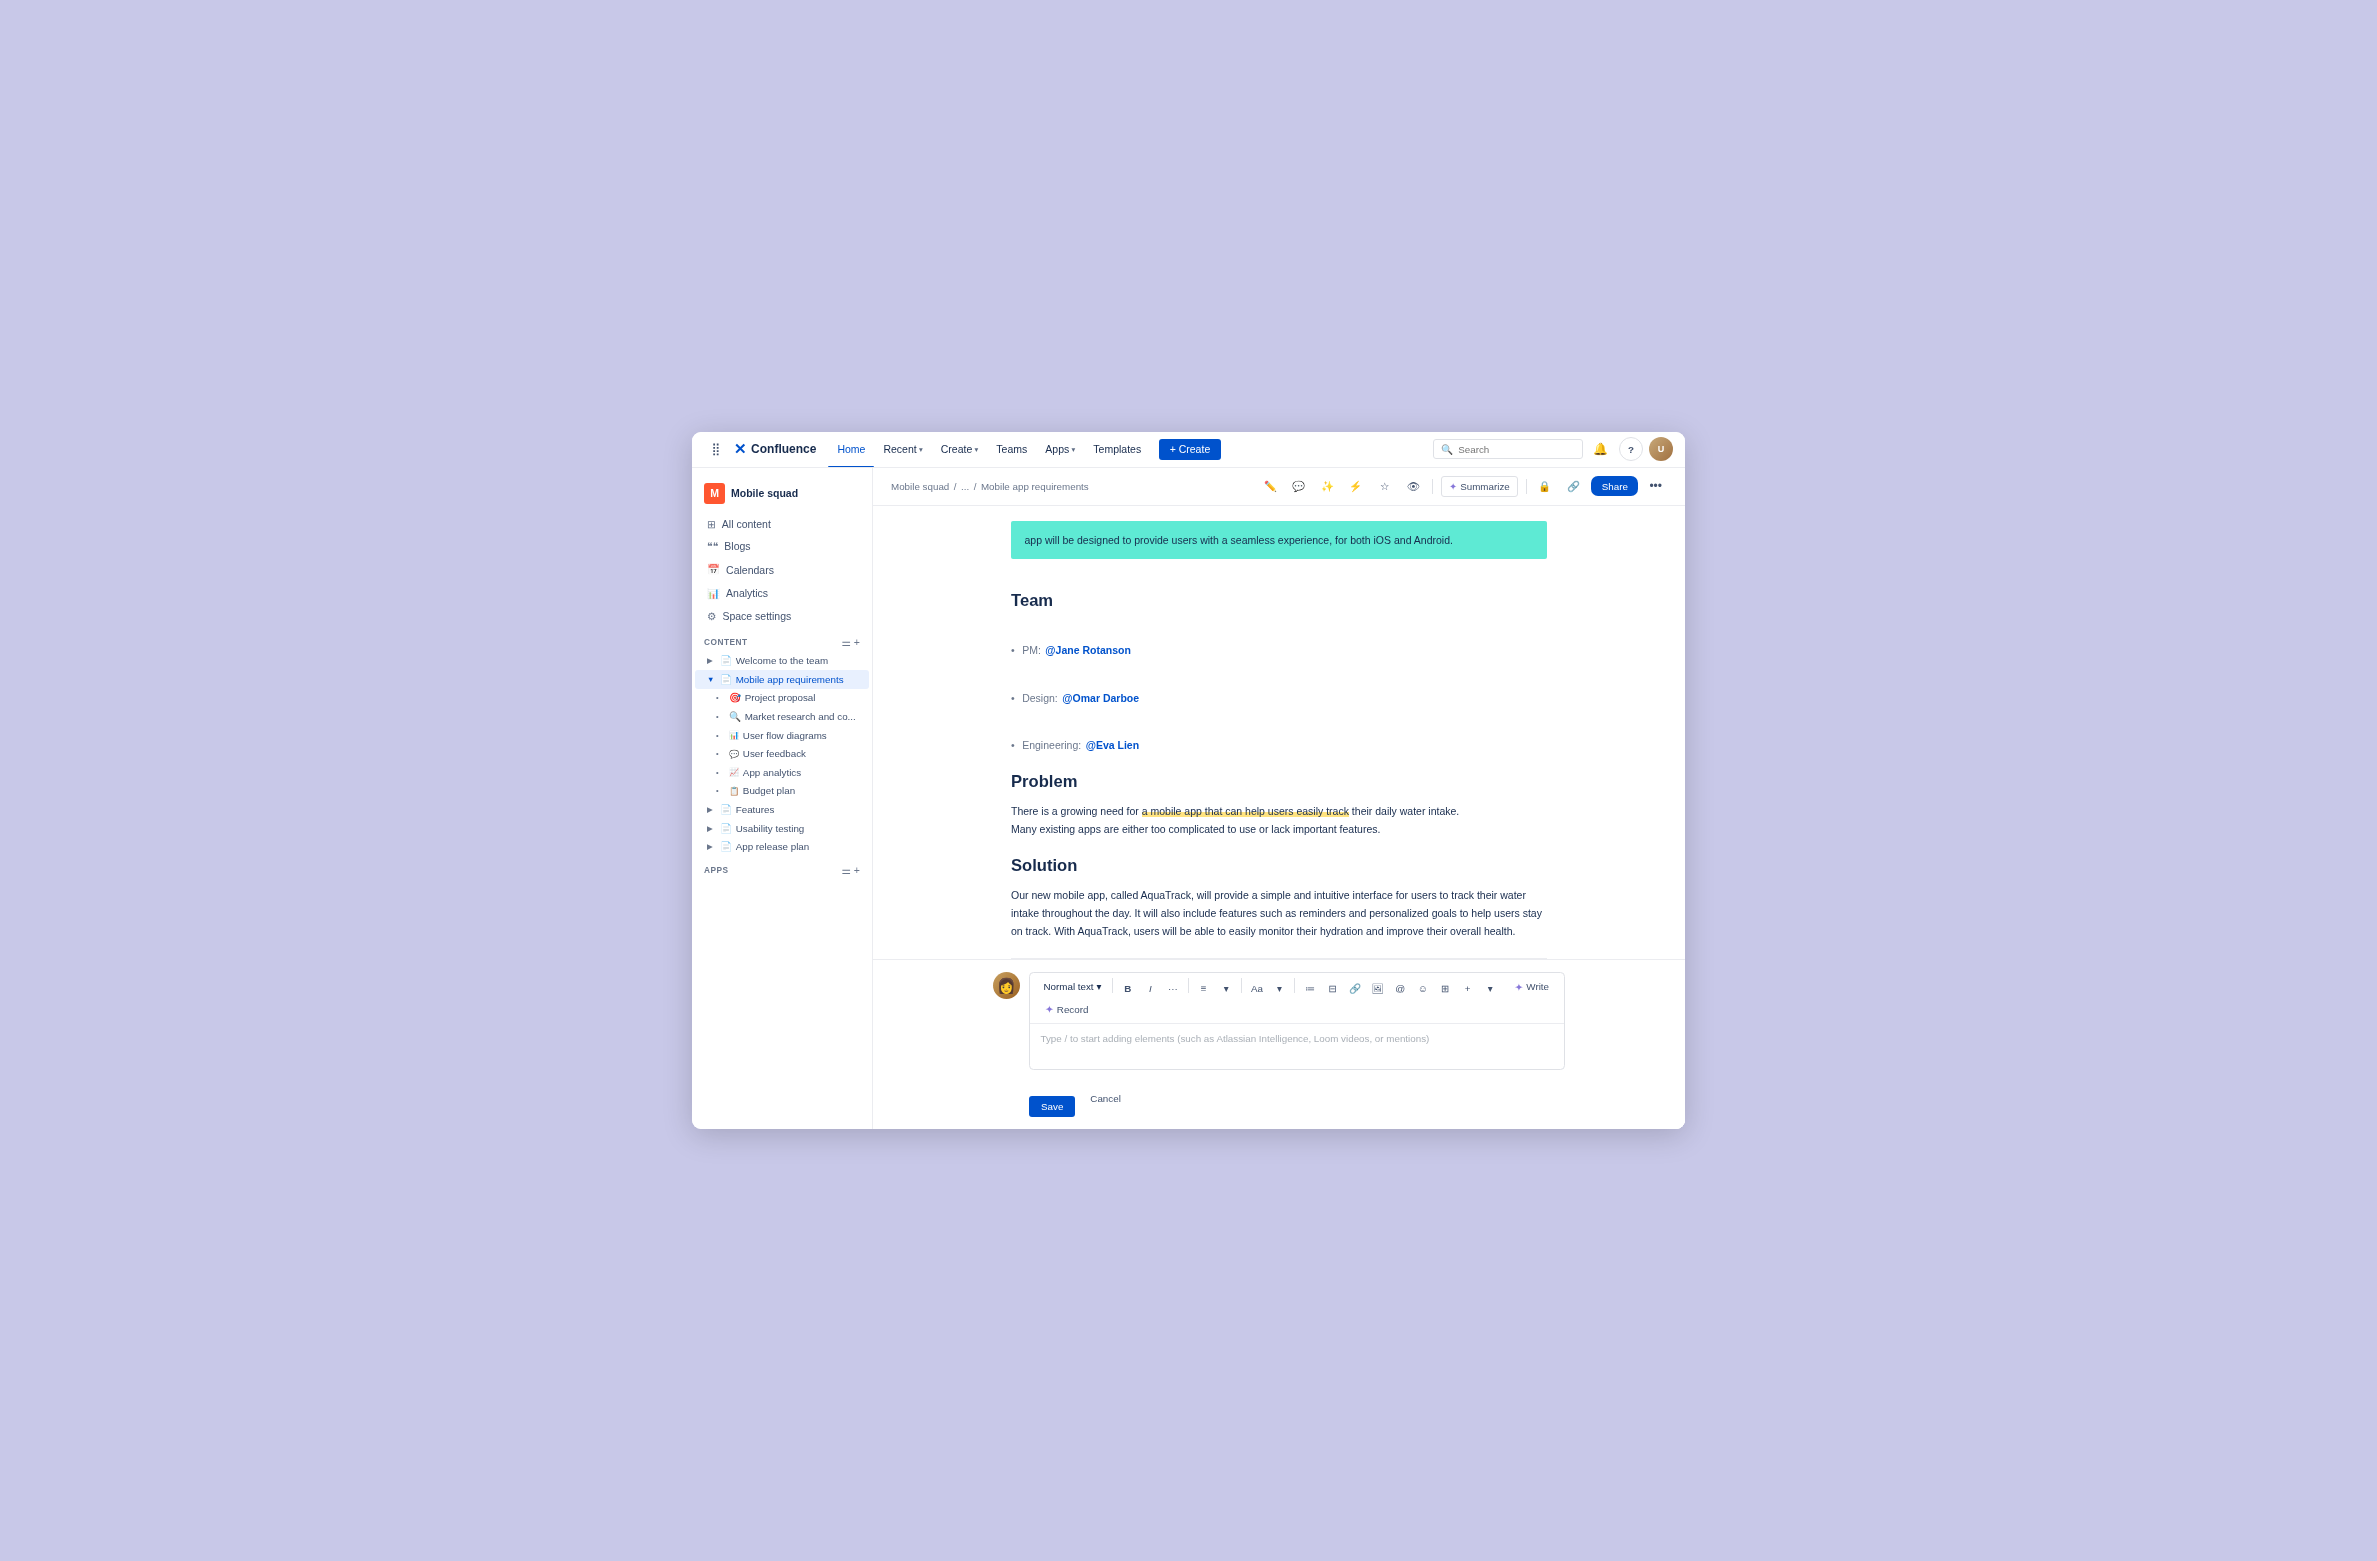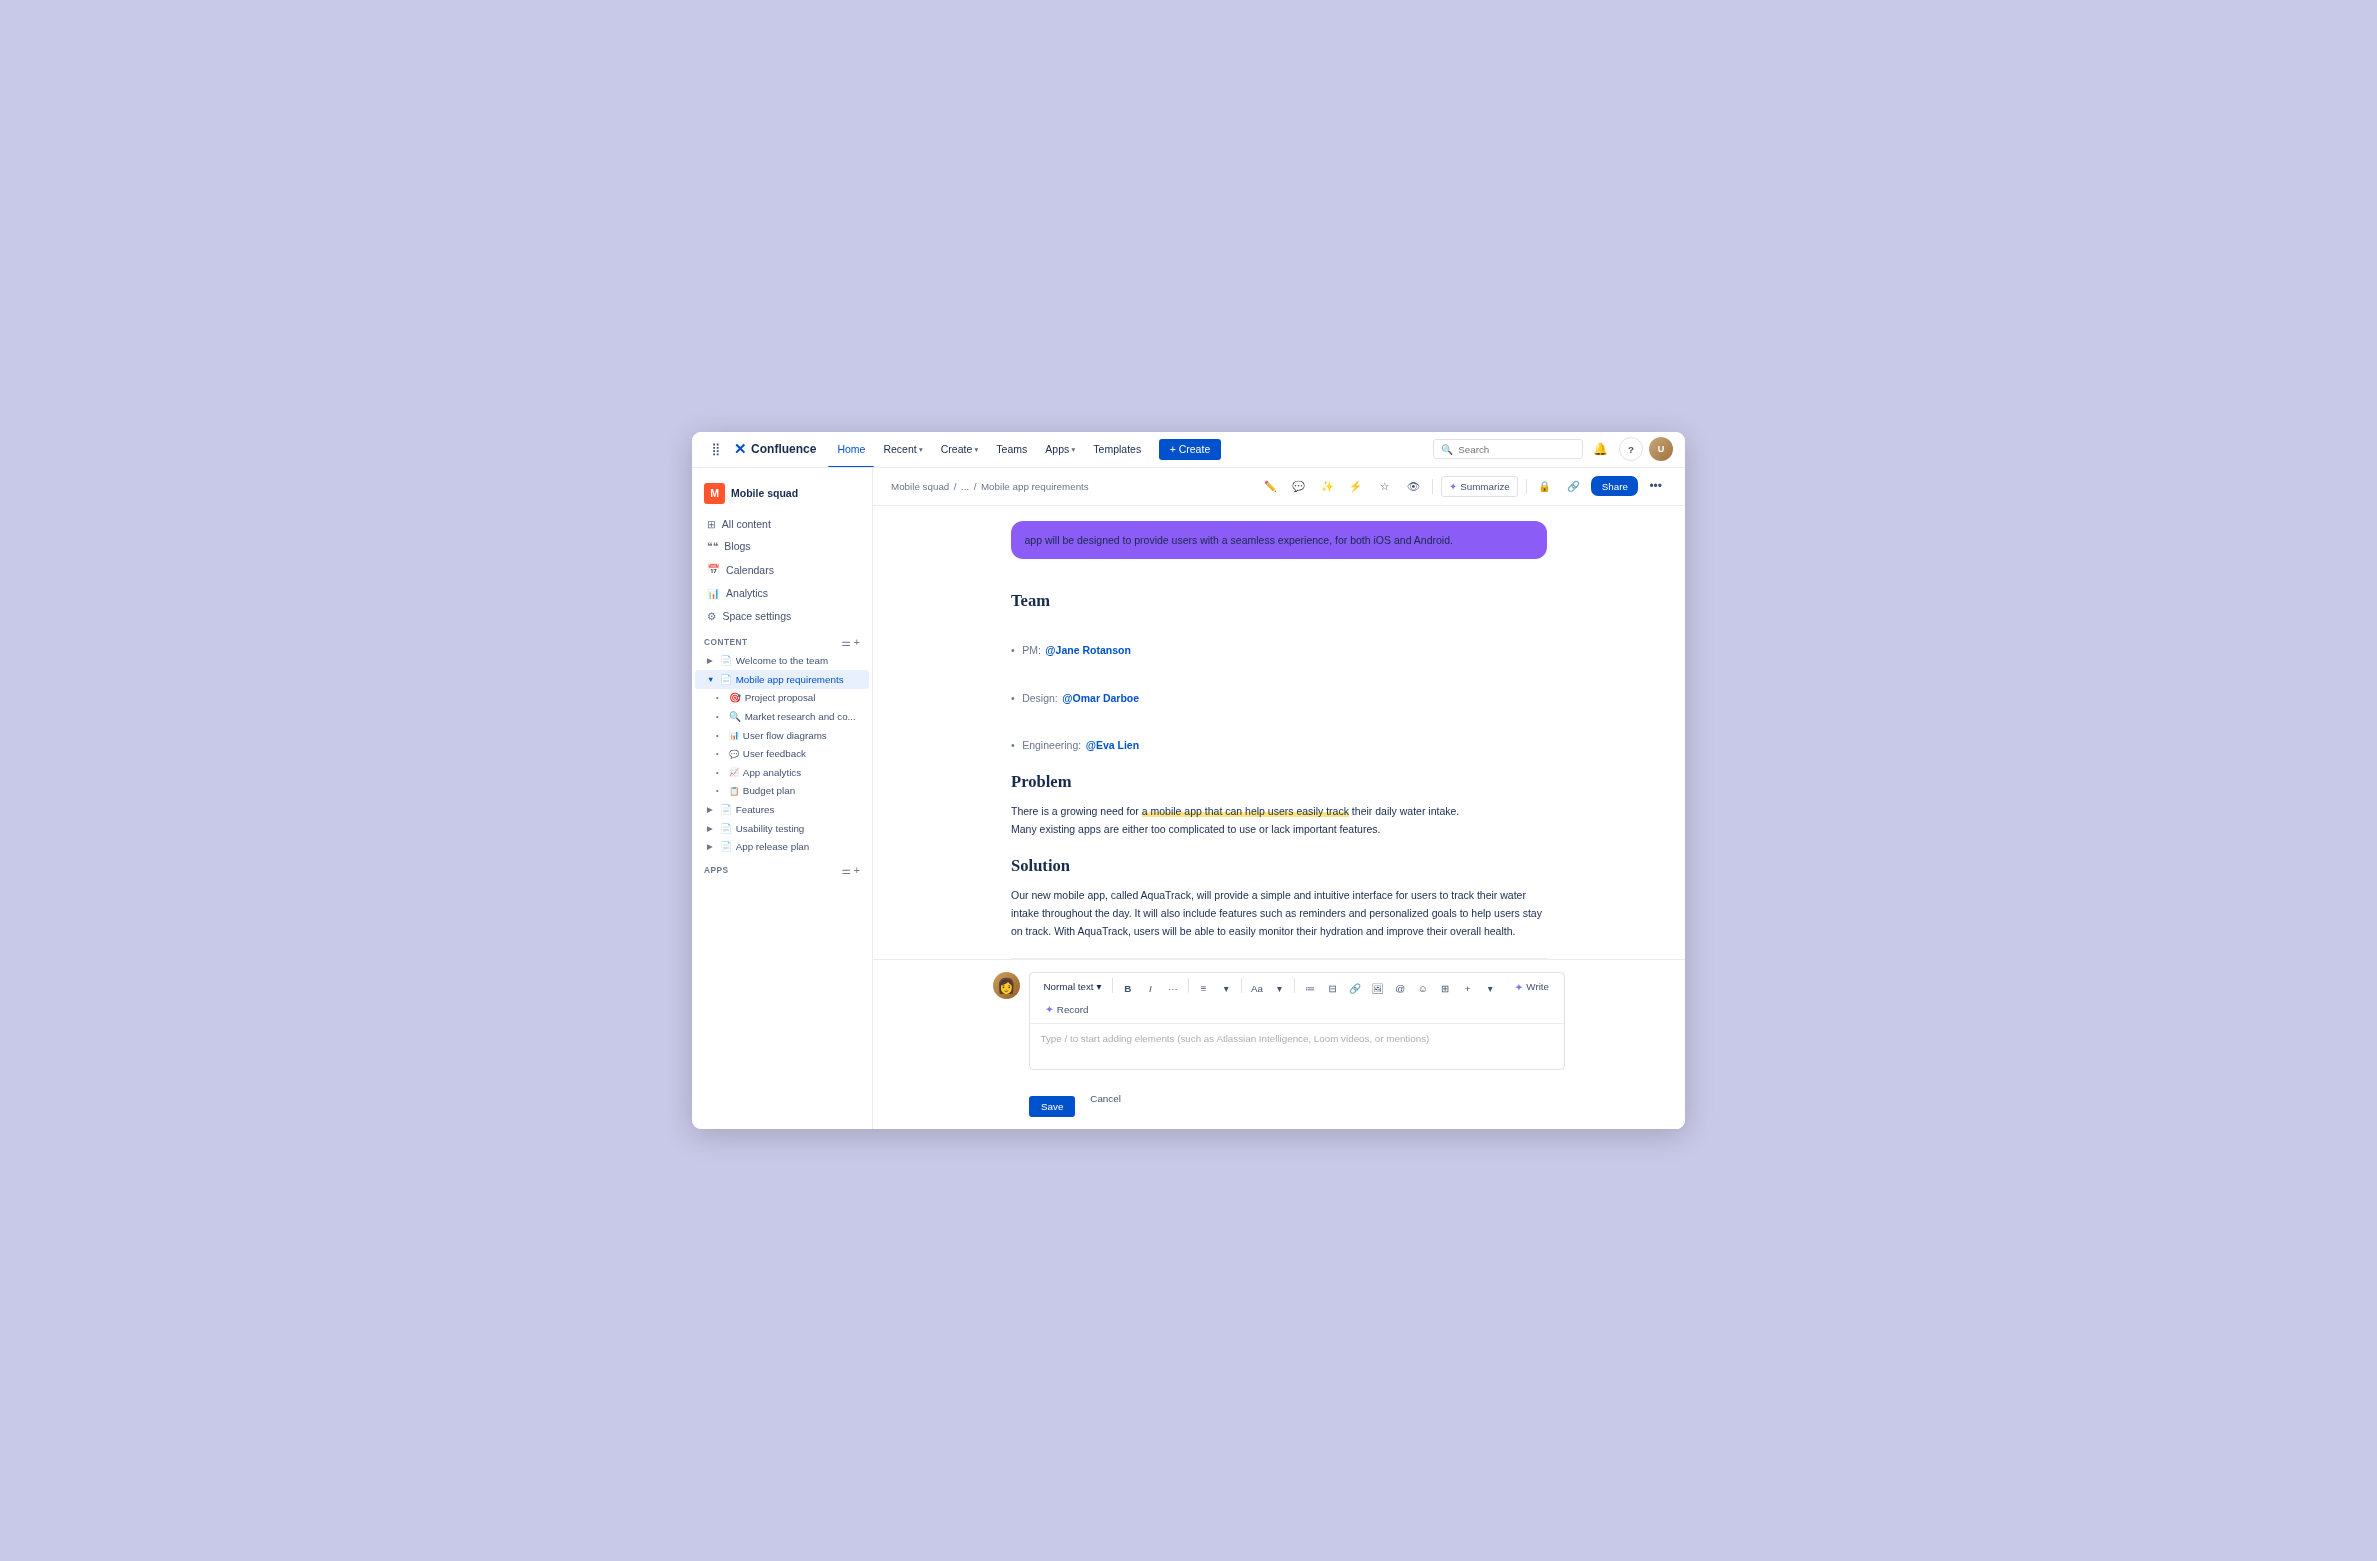--- a/index.html
+++ b/index.html
@@ -299,35 +299,34 @@
       overflow-y: auto;
       padding: 0;
       background: white;
     }
     .document-body {
       max-width: 572px;
       margin: 0 auto;
       padding: 15px 18px 0 18px;
     }
     .intro-box {
-      background: #8b5cf6;
-      border-radius: 12px;
+      background: #5eead4;
+      border-radius: 2px;
       padding: 10.5px 13.5px;
       font-size: 10.5px;
       color: #172b4d;
       line-height: 1.6;
       margin-bottom: 32px;
     }
     .doc-h2 {
       font-size: 16.6px;
       font-weight: 700;
       color: #172b4d;
       margin-bottom: 10.5px;
       margin-top: 3px;
-      font-family: Liberation Serif, serif;
     }
     .team-list {
       list-style: none;
       padding: 0;
       margin-bottom: 18px;
     }
     .team-list li {
       display: flex;
       align-items: center;
       gap: 4.5px;

